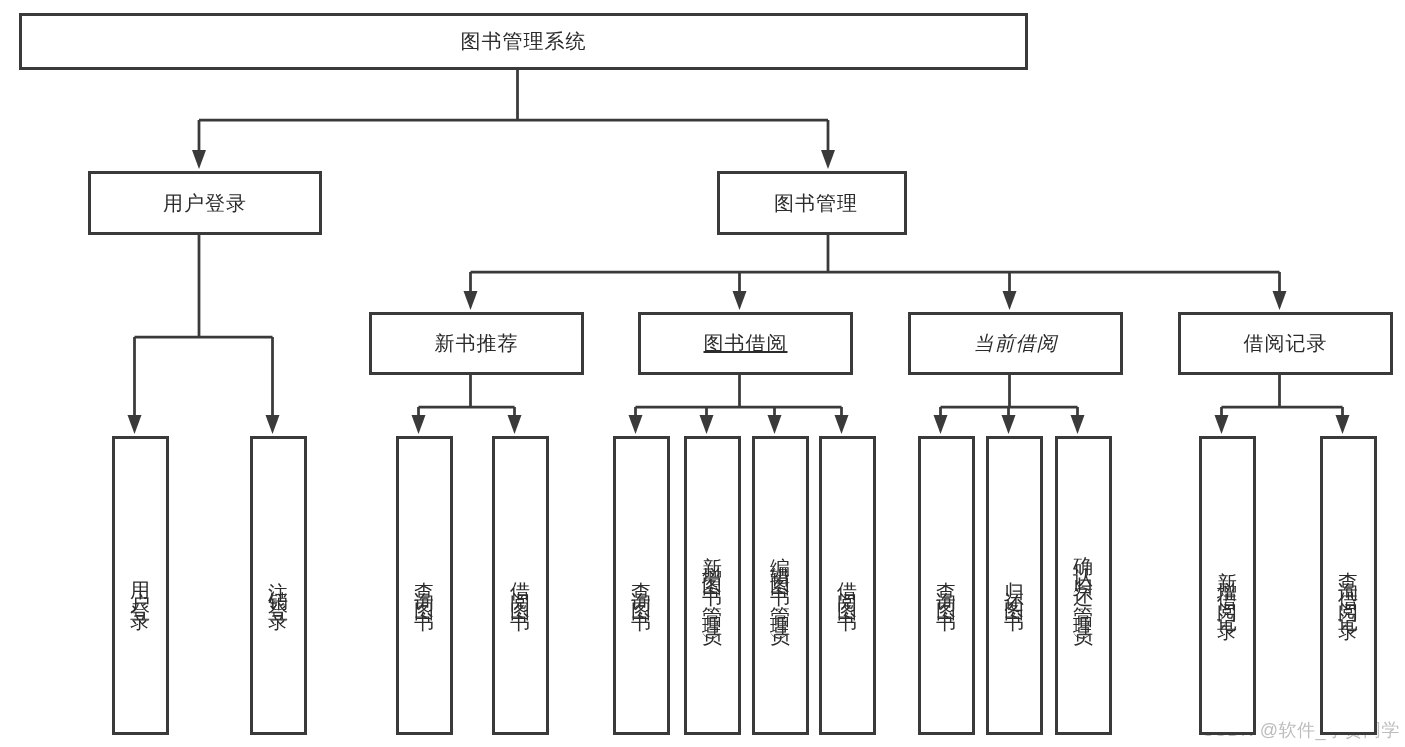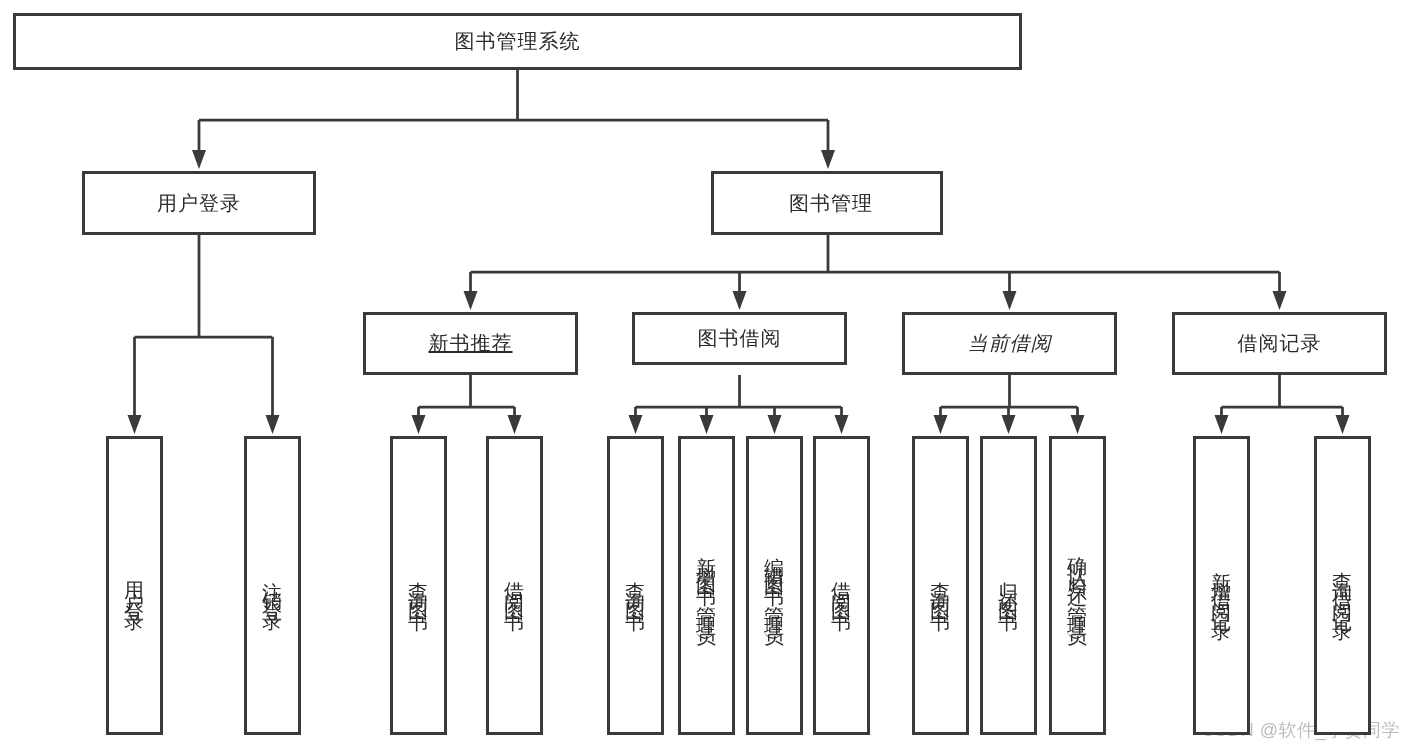--- a/index.html
+++ b/index.html
@@ -18,20 +18,21 @@
     pointer-events:none;
   }
   .node {
     position:absolute;
     background:#ffffff;
     border:3px solid var(--line);
     display:flex;
     align-items:center;
     justify-content:center;
     color:var(--text);
+    margin-left:6px;
   }
   .node.h .lbl {
     font-size:20px;
     letter-spacing:1px;
     white-space:nowrap;
   }
   .node.v .lbl {
     writing-mode:vertical-rl;
     text-orientation:mixed;
     font-size:20px;
@@ -74,27 +75,27 @@
       <polygon points="1335.5,415 1349.5,415 1342.5,434" fill="#3a3a3a"></polygon>
     </svg>
 
   <div class="watermark" style="color: rgb(189, 189, 189);">CSDN @软件_小贺同学</div>
 <div class="node h" style="left: 13px; top: 13px; width: 1009px; height: 57px;">
       <span class="lbl">图书管理系统</span>
     </div>
     <div class="node h" style="left: 82px; top: 171px; width: 234px; height: 64px;">
       <span class="lbl">用户登录</span>
     </div>
-    <div class="node h" style="left: 711px; top: 171px; width: 232px; height: 64px; padding-left: 8px;">
+    <div class="node h" style="left: 711px; top: 171px; width: 190px; height: 64px; padding-left: 8px;">
       <span class="lbl">图书管理</span>
     </div>
-    <div class="node h" style="left: 363px; top: 312px; width: 215px; height: 63px; text-decoration: underline;">
+    <div class="node h" style="left: 363px; top: 312px; width: 215px; height: 63px;">
       <span class="lbl">新书推荐</span>
     </div>
-    <div class="node h" style="left: 632px; top: 312px; width: 215px; height: 53px;">
+    <div class="node h" style="left: 632px; top: 312px; width: 215px; height: 63px; text-decoration: underline;">
       <span class="lbl">图书借阅</span>
     </div>
     <div class="node h" style="left: 902px; top: 312px; width: 215px; height: 63px; font-style: italic;">
       <span class="lbl">当前借阅</span>
     </div>
     <div class="node h" style="left: 1172px; top: 312px; width: 215px; height: 63px; justify-content: center;">
       <span class="lbl">借阅记录</span>
     </div>
     <div class="node v" style="left: 106px; top: 436px; width: 57px; height: 299px;">
       <span class="lbl">用户登录</span>

